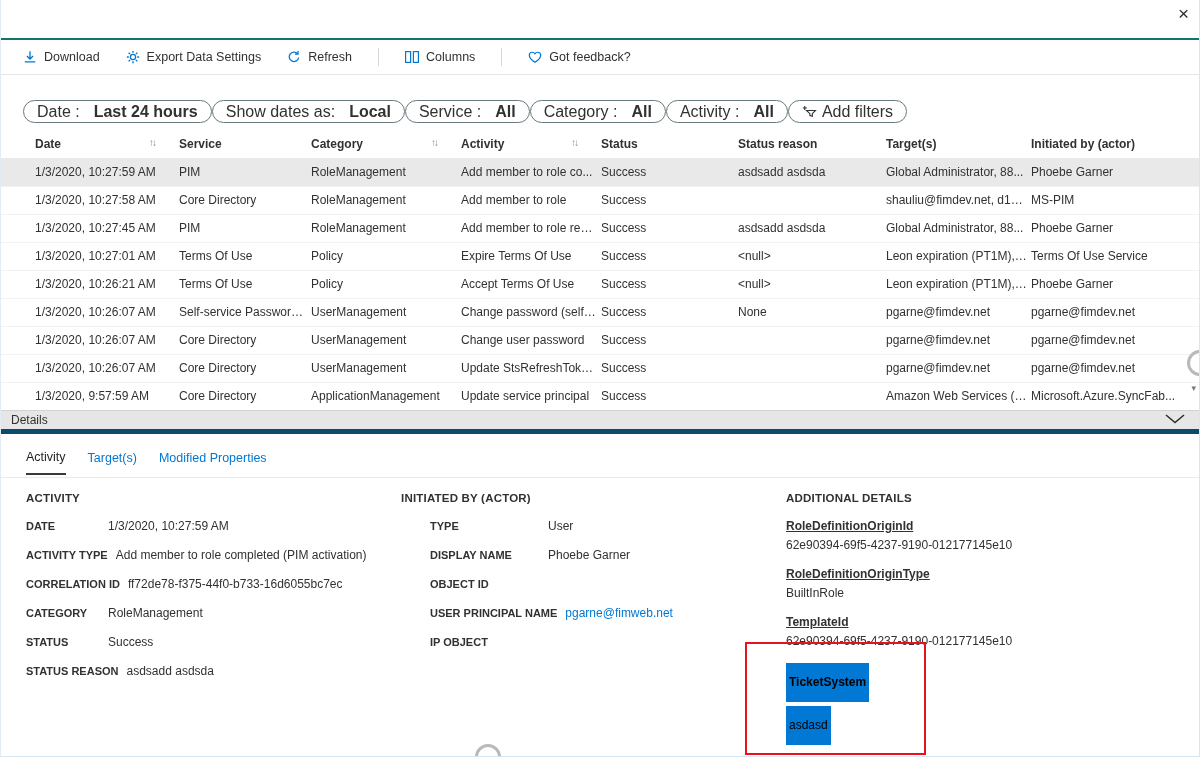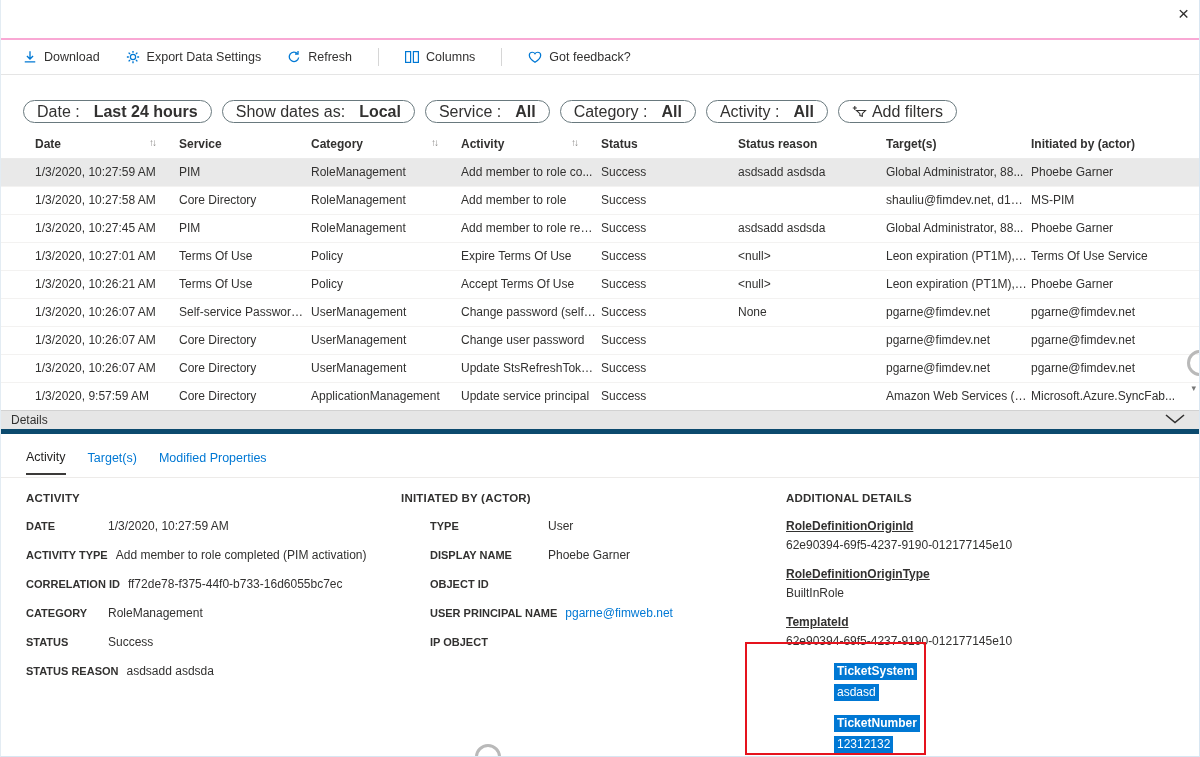--- a/index.html
+++ b/index.html
@@ -6,29 +6,29 @@
   html,body { width:1200px; height:757px; }
   body { font-family:"Liberation Sans", sans-serif; color:#323130; background:#fff; }
   #app { position:relative; width:1200px; height:757px; background:#fff; overflow:hidden;
          border-left:1px solid #e3ecf3; border-right:1px solid #d8e6f2; border-bottom:1px solid #d8e6f2; }
 
   
   .close-btn { position:absolute; top:4px; right:10px; font-size:19px; color:#323130; cursor:pointer; line-height:1; }
 
   
   .toolbar { position:absolute; top:38px; left:0; right:0; height:37px;
-             border-top:2px solid #f9a8d4; border-bottom:1px solid #e5e5e5;
+             border-top:2px solid #0f766e; border-bottom:1px solid #e5e5e5;
              display:flex; align-items:center; padding-left:22px; font-size:12.5px; background:#fff; }
   .tb-item { display:flex; align-items:center; gap:7px; margin-right:26px; color:#323130;
              background:none; border:none; font:inherit; cursor:pointer; }
   .tb-item svg { display:block; }
   .tb-divider { width:1px; height:18px; background:#d6d6d6; margin-right:26px; }
 
   
-  .filters { position:absolute; top:100px; left:22px; display:flex; gap:10px; align-items:center; }
+  .filters { position:absolute; top:100px; left:22px; display:flex; align-items:center; }
   .pill { height:23px; display:flex; align-items:center; gap:5px; border:1px solid #69797e; border-radius:12px;
           padding:0 13px; font-size:12px; color:#323130; background:#fff; font:inherit; cursor:pointer; }
   .pill .pv { font-weight:bold; margin-left:9px; }
 
   
   .audit-table { position:absolute; top:131px; left:0; width:1200px; border-collapse:collapse;
                  table-layout:fixed; font-size:12px; }
   .audit-table th { text-align:left; font-weight:bold; height:27px; padding:0 2px; color:#323130;
                     border-bottom:1px solid #ebebeb; white-space:nowrap; overflow:hidden; cursor:pointer; }
   .audit-table td { height:28px; padding:0 2px; white-space:nowrap; overflow:hidden; text-overflow:ellipsis;
@@ -57,21 +57,21 @@
   .sec-h { font-weight:bold; font-size:11.5px; margin-bottom:15px; letter-spacing:0.2px; }
 
   .frow { display:flex; align-items:baseline; line-height:15px; margin-bottom:14px; font-size:12px; }
   .flabel { font-weight:bold; font-size:11px; min-width:82px; padding-right:8px; white-space:nowrap; }
   .sec-initiated .flabel { min-width:118px;margin-left:29px; }
   .fvalue { white-space:nowrap; }
   .link { color:#0078d4; cursor:pointer; }
 
   .stack { margin-bottom:14px; font-size:12px; line-height:15px; }
   .stack .slabel { font-weight:bold; margin-bottom:4px;text-decoration:underline; }
-  .hl { background:#0078d4; color:#ffffff; padding:1px 3px; display:inline-block;margin-left:48px; }
+  .hl { background:#0078d4; color:#000000; padding:12px 3px; display:inline-block; }
 
   
   .red-box { position:absolute; left:744px; top:642px; width:181px; height:113px;
              border:2px solid #e5131d; pointer-events:none; }
 
   
   .v-scroll-arc { position:absolute; right:-14px; top:350px; width:26px; height:26px; border:3px solid #b9b9b9;
                   border-radius:50%; }
   .h-scroll-arc { position:absolute; left:474px; bottom:-14px; width:26px; height:26px; border:3px solid #b9b9b9;
                   border-radius:50%; }

